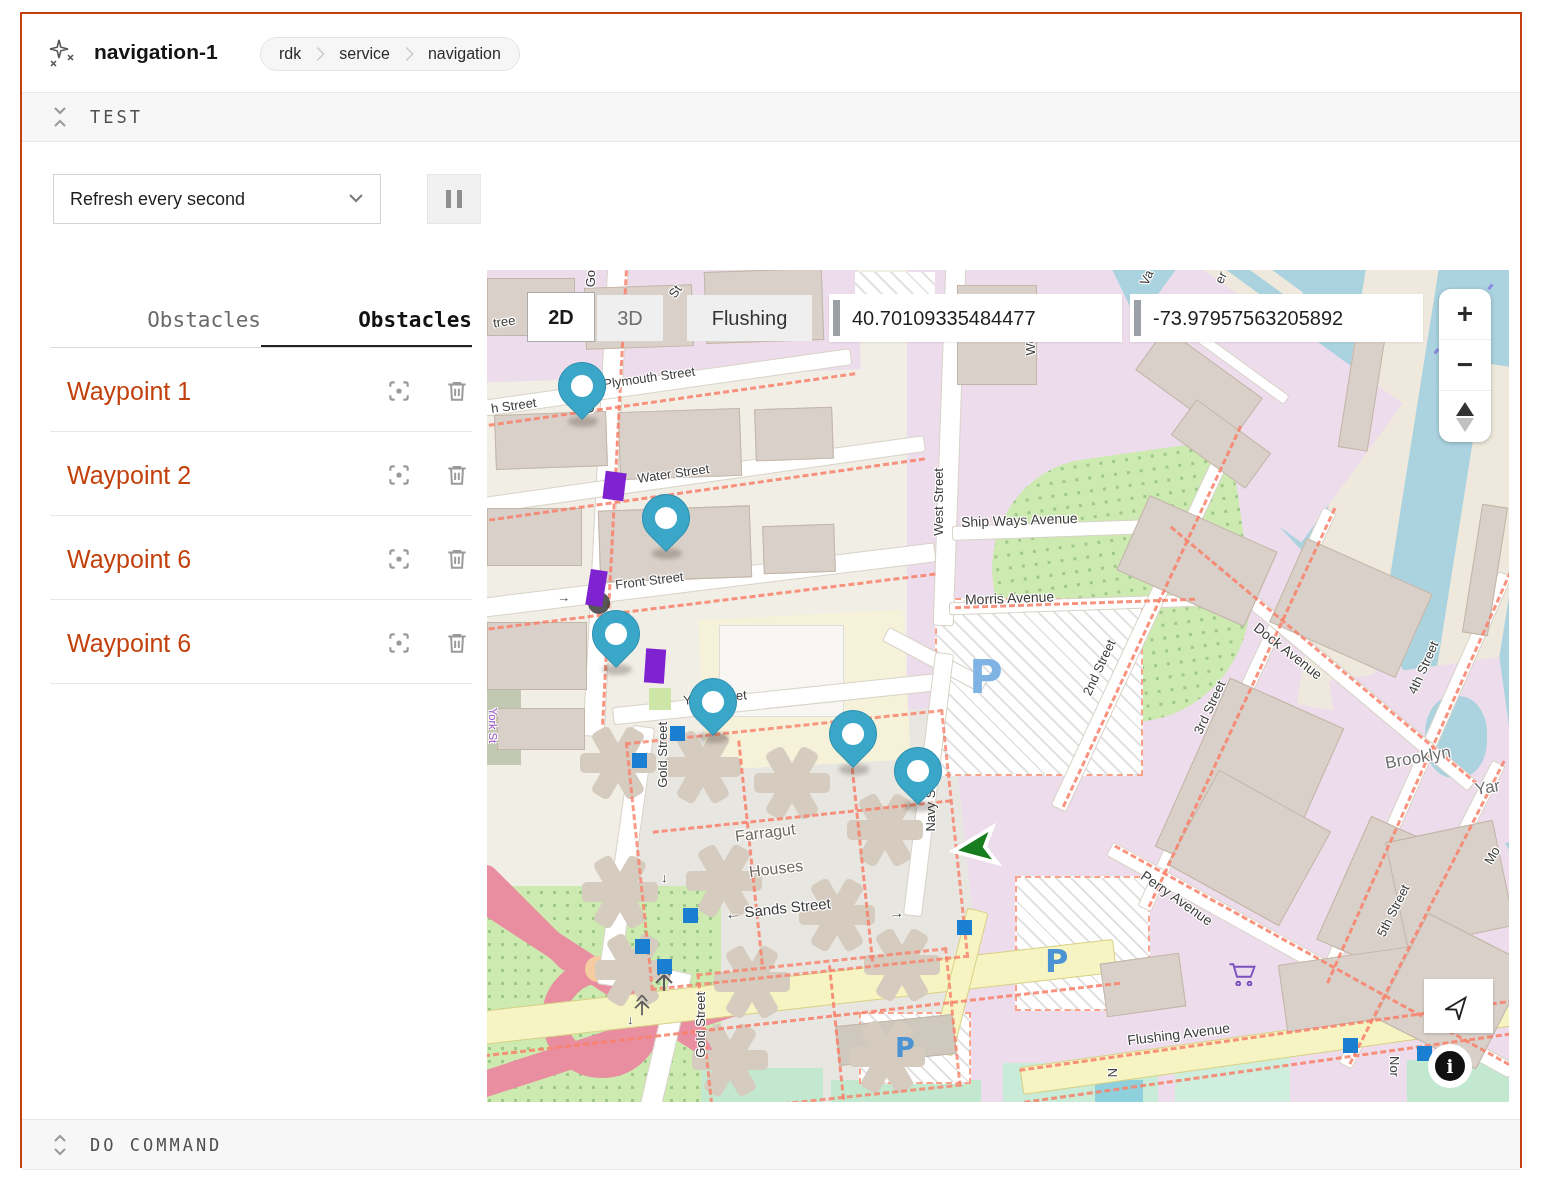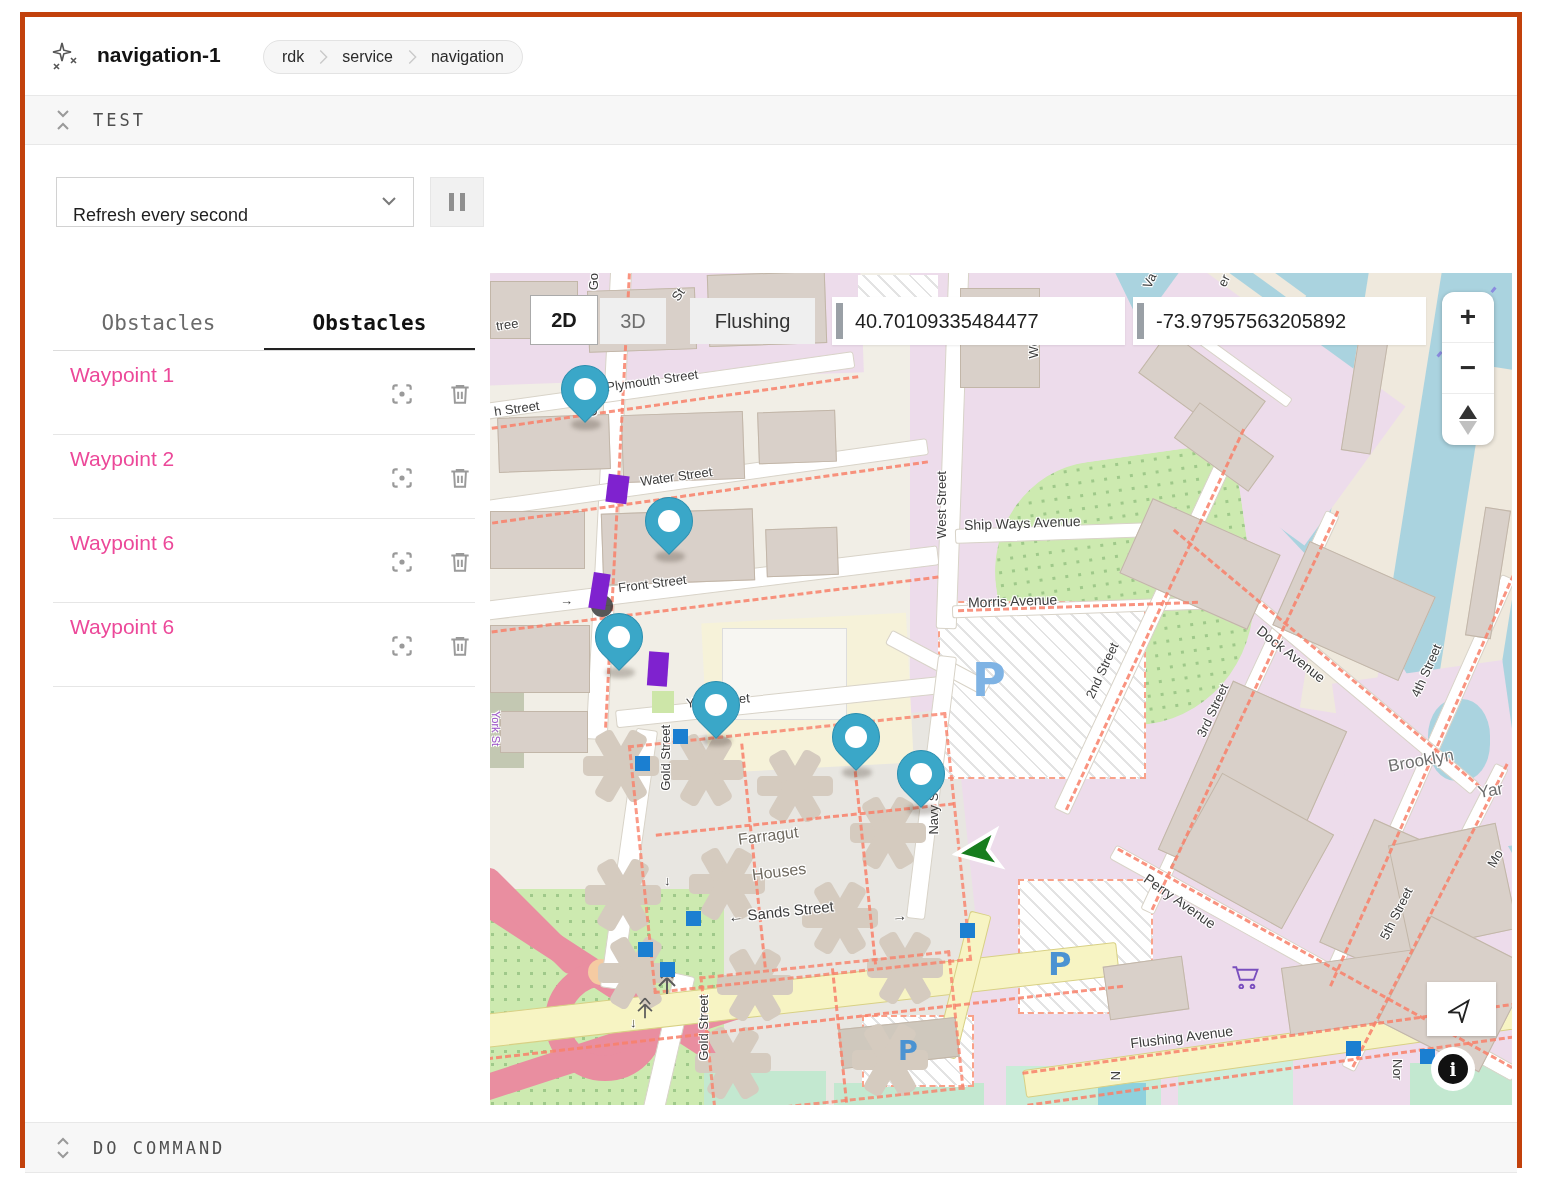--- a/index.html
+++ b/index.html
@@ -1,47 +1,47 @@
 <!DOCTYPE html>
 <html><head>
 <meta charset="utf-8">
 <style>
   * { margin:0; padding:0; box-sizing:border-box; }
   html,body { width:1542px; height:1180px; background:#fff; font-family:"Liberation Sans",sans-serif; overflow:hidden; }
-  .card { position:absolute; left:20px; top:12px; width:1502px; height:1156px; background:#fff; border:5px solid #c2410c; }
+  .card { position:absolute; left:20px; top:12px; width:1502px; height:1156px; background:#fff; border:2px solid #c2410c; }
 
   
   .hdr { position:absolute; left:0; top:0; width:100%; height:78px; background:#fff; }
   .hdr-icon { position:absolute; left:24px; top:24px; width:30px; height:30px; color:#555; }
   .title { position:absolute; left:72px; top:26px; font-size:21px; font-weight:bold; color:#131313; }
   .crumbs { position:absolute; left:238px; top:23px; height:34px; background:#f6f6f6; border:1px solid #e3e3e3; border-radius:17px; display:flex; align-items:center; padding:0 18px; }
   .crumb { font-size:16px; color:#2b2b2b; }
   .crumb-sep { width:22px; height:22px; margin:0 8px; color:#c9c9c9; }
 
   
   .bar { position:absolute; left:0; width:100%; height:50px; background:#f7f7f7; border-top:1px solid #e8e8e8; border-bottom:1px solid #e8e8e8; display:flex; align-items:center; }
   .bar.test { top:78px; }
   .bar.docmd { top:1105px; height:51px; }
   .bar-icon { margin-left:30px; color:#9a9a9a; }
   .bar-label { margin-left:22px; font-family:"DejaVu Sans Mono",monospace; font-size:17px; letter-spacing:3px; color:#4f4f4f; }
 
   
-  .select { position:absolute; left:31px; top:160px; width:358px; height:50px; border:1px solid #d2d2d2; background:#fff; display:flex; align-items:flex-end; cursor:pointer; }
+  .select { position:absolute; left:31px; top:160px; width:328px; height:50px; border:1px solid #d2d2d2; background:#fff; display:flex; align-items:center; cursor:pointer; }
   .select-text { margin-left:16px; font-size:18px; color:#1f1f1f; }
   .select-chev { position:absolute; right:16px; top:18px; color:#7a7a7a; }
   .pause-btn { position:absolute; left:405px; top:160px; width:54px; height:50px; background:#f1f1f1; border:1px solid #e6e6e6; display:flex; align-items:center; justify-content:center; gap:6px; cursor:pointer; }
   .pause-btn i { display:block; width:5px; height:18px; background:#8f8f8f; }
 
   
   .panel { position:absolute; left:28px; top:276px; width:422px; }
   .tabs { position:relative; height:58px; border-bottom:1px solid #dcdcdc; display:flex; }
-  .tab { flex:1; text-align:center; font-family:"DejaVu Sans Mono",monospace; font-size:21px; color:#6a6a6a; padding-top:18px; cursor:pointer; }
+  .tab { flex:1; text-align:right; font-family:"DejaVu Sans Mono",monospace; font-size:21px; color:#6a6a6a; padding-top:18px; cursor:pointer; }
   .tab.active { color:#111; font-weight:bold; border-bottom:2px solid #222; }
   .wrow { position:relative; height:84px; border-bottom:1px solid #e6e6e6; }
-  .wrow .wname { position:absolute; left:17px; top:12px; font-size:21px; color:#ec4899; }
+  .wrow .wname { position:absolute; left:17px; top:29px; font-size:25px; color:#c2410c; }
   .wrow .ic { position:absolute; top:30px; width:26px; height:26px; color:#9a9a9a; cursor:pointer; }
   .wrow .focus { right:60px; }
   .wrow .trash { right:2px; }
 
   
   .map { position:absolute; left:465px; top:256px; width:1022px; height:832px; background:#f1eee6; overflow:hidden; }
   .abs { position:absolute; }
   .bld { position:absolute; background:#d9d0c9; border:1px solid #c2b6a8; }
   .road { position:absolute; background:#fff; border:1px solid #d8d3c8; border-radius:3px; }
   .yroad { position:absolute; background:#f7f4c3; border:1px solid #d8d084; border-radius:3px; }

